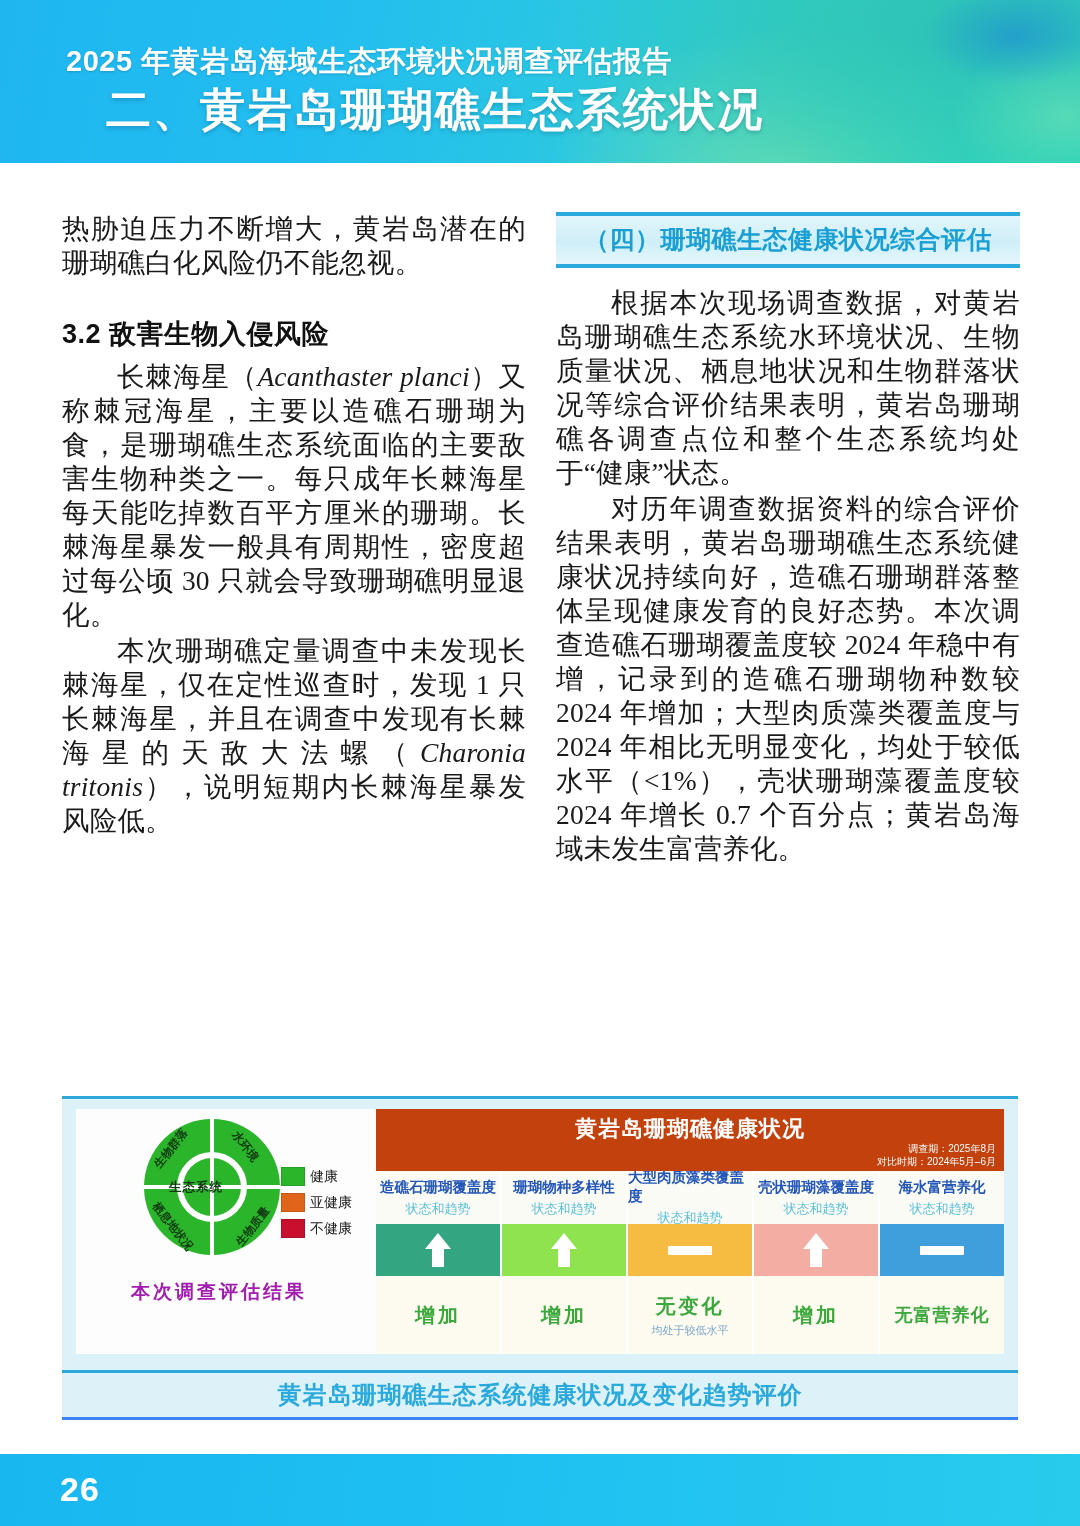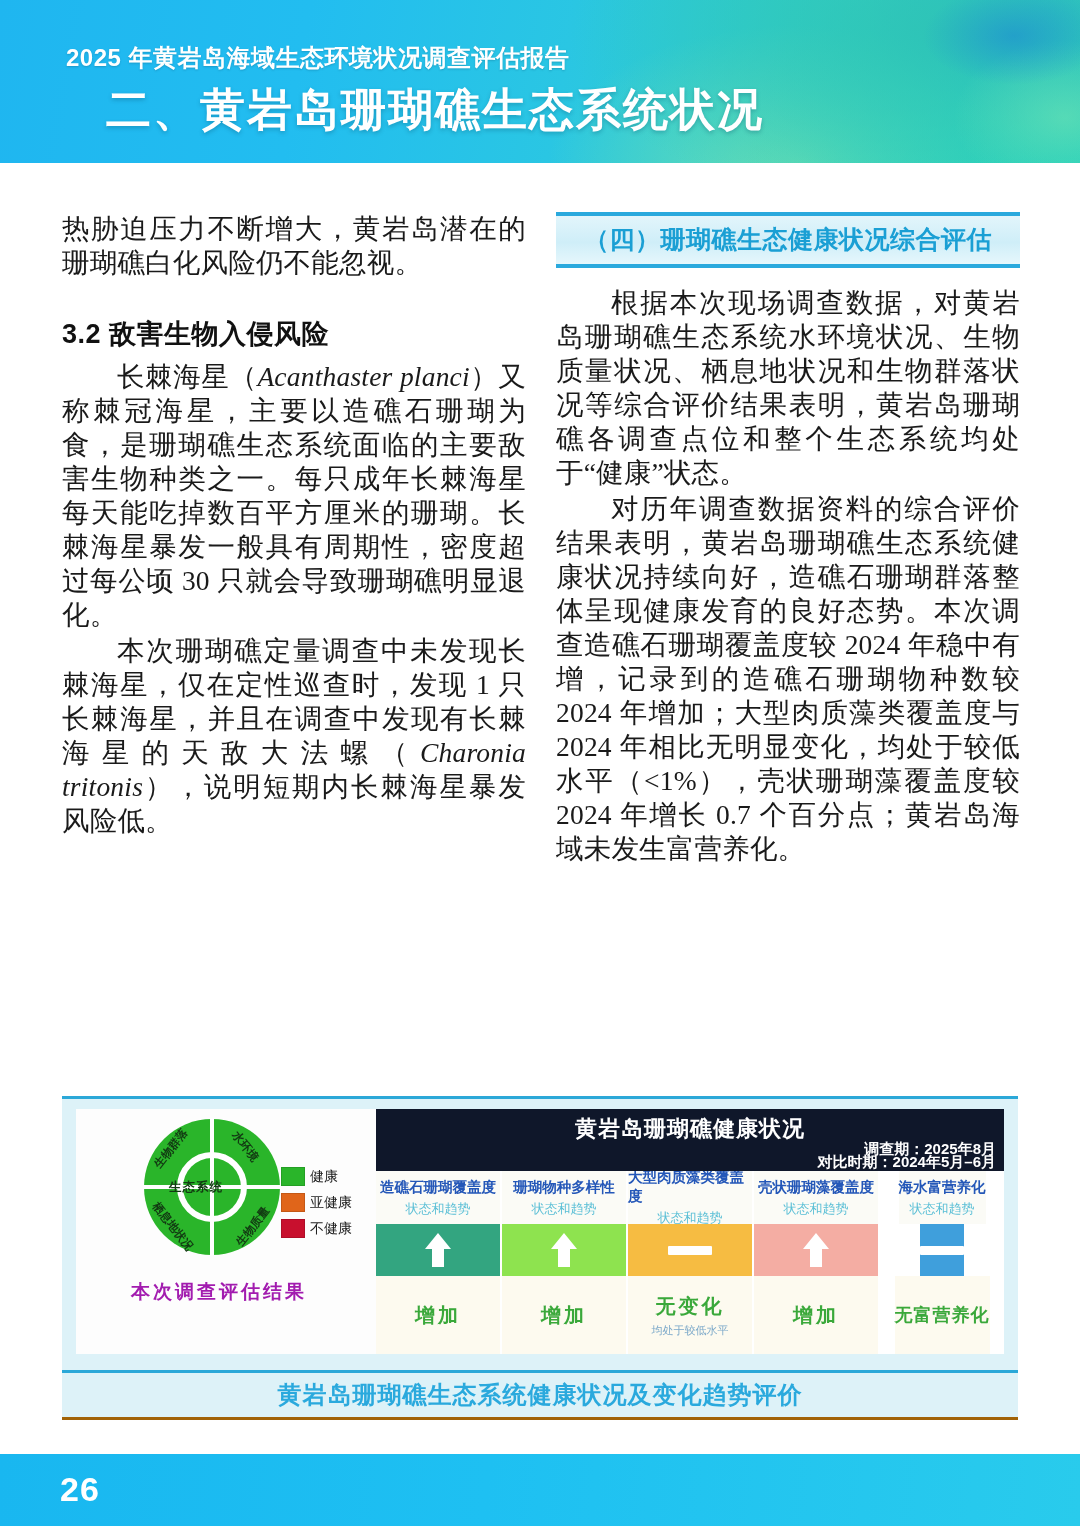--- a/index.html
+++ b/index.html
@@ -21,21 +21,21 @@
   }
   .banner:after{
     content:"";position:absolute;right:0;top:0;width:300px;height:163px;
     background:
       radial-gradient(ellipse 130px 70px at 78% 22%, rgba(26,132,214,.55) 0%, rgba(26,132,214,0) 70%),
       radial-gradient(ellipse 160px 110px at 95% 72%, rgba(120,230,180,.55) 0%, rgba(120,230,180,0) 70%);
   }
   .banner-sub{
     position:absolute;left:66px;top:42px;
     font-family:"Liberation Sans","DejaVu Sans",sans-serif;
-    font-weight:bold;font-size:24px;color:#ffffff;letter-spacing:.5px;
+    font-weight:bold;font-size:29px;color:#ffffff;letter-spacing:.5px;
     text-shadow:0 1px 2px rgba(0,60,90,.25);
   }
   .banner-title{
     position:absolute;left:62px;top:80px;
     font-family:"Liberation Sans","DejaVu Sans",sans-serif;
     font-weight:bold;font-size:45px;color:#ffffff;letter-spacing:2px;
     text-shadow:0 2px 4px rgba(0,60,90,.28);
     margin-left:44px;
   }
 
@@ -94,38 +94,38 @@
   .legend-row{display:flex;align-items:flex-end;margin-bottom:7px;}
   .legend-sw{width:22px;height:17px;margin-right:5px;border:1px solid rgba(0,0,0,.12);}
   .legend-lb{
     font-family:"Liberation Sans","DejaVu Sans",sans-serif;
     font-size:14px;color:#222;
   }
 
   
   .tbl{flex:1;display:flex;flex-direction:column;height:100%;}
   .tbl-head{
-    position:relative;height:62px;background:#0f172a;
+    position:relative;height:62px;background:#c2410c;
     display:flex;align-items:flex-start;justify-content:center;
   }
   .tbl-head-t{
     font-family:"Liberation Sans","DejaVu Sans",sans-serif;
     font-weight:bold;font-size:22px;color:#fff;letter-spacing:1px;margin-top:5px;
   }
   .tbl-dates{
     position:absolute;right:8px;bottom:3px;text-align:right;
     font-family:"Liberation Sans","DejaVu Sans",sans-serif;
-    font-size:15px;color:#fff;line-height:13px;font-weight:bold;
+    font-size:10px;color:#fff;line-height:13px;font-weight:normal;
   }
   .tbl-cols{flex:1;display:flex;}
   .tcol{
     flex:1;display:flex;flex-direction:column;
     border-right:2px solid #ffffff;
   }
-  .tcol:last-child{border-right:none;align-items:center;}
+  .tcol:last-child{border-right:none;}
   .tc-name{
     height:53px;background:#fbfbf6;
     display:flex;flex-direction:column;align-items:center;justify-content:center;
     font-family:"Liberation Sans","DejaVu Sans",sans-serif;
   }
   .tc-name .n1{font-size:14.5px;color:#2457b8;font-weight:bold;line-height:19px;}
   .tc-name .n2{font-size:13px;color:#5bbfd6;line-height:19px;margin-top:2px;}
   .tc-arrow{
     height:52px;display:flex;align-items:center;justify-content:center;
   }
@@ -142,21 +142,21 @@
     border-left:13px solid transparent;border-right:13px solid transparent;
     border-bottom:16px solid #fff;
   }
   .ar .stem{
     position:absolute;left:7px;top:15px;width:12px;height:19px;background:#fff;
   }
   .dash{width:44px;height:9px;background:#fff;border-radius:1px;}
 
   .fig-cap{
     margin-top:8px;text-align:center;
-    border-top:3px solid #2ba8d8;border-bottom:3px solid #a16207;
+    border-top:3px solid #2ba8d8;border-bottom:3px solid #3b82f6;
     padding:6px 0 6px 0;background:#ddf2f8;
     font-family:"Liberation Sans","DejaVu Sans",sans-serif;
     font-size:24px;font-weight:bold;color:#2aa9dd;letter-spacing:1px;
   }
 
   
   .footer{
     position:absolute;left:0;bottom:0;width:1080px;height:72px;
     background:linear-gradient(95deg,#19b7f0 0%,#1ec0f2 45%,#29cbec 100%);
   }

